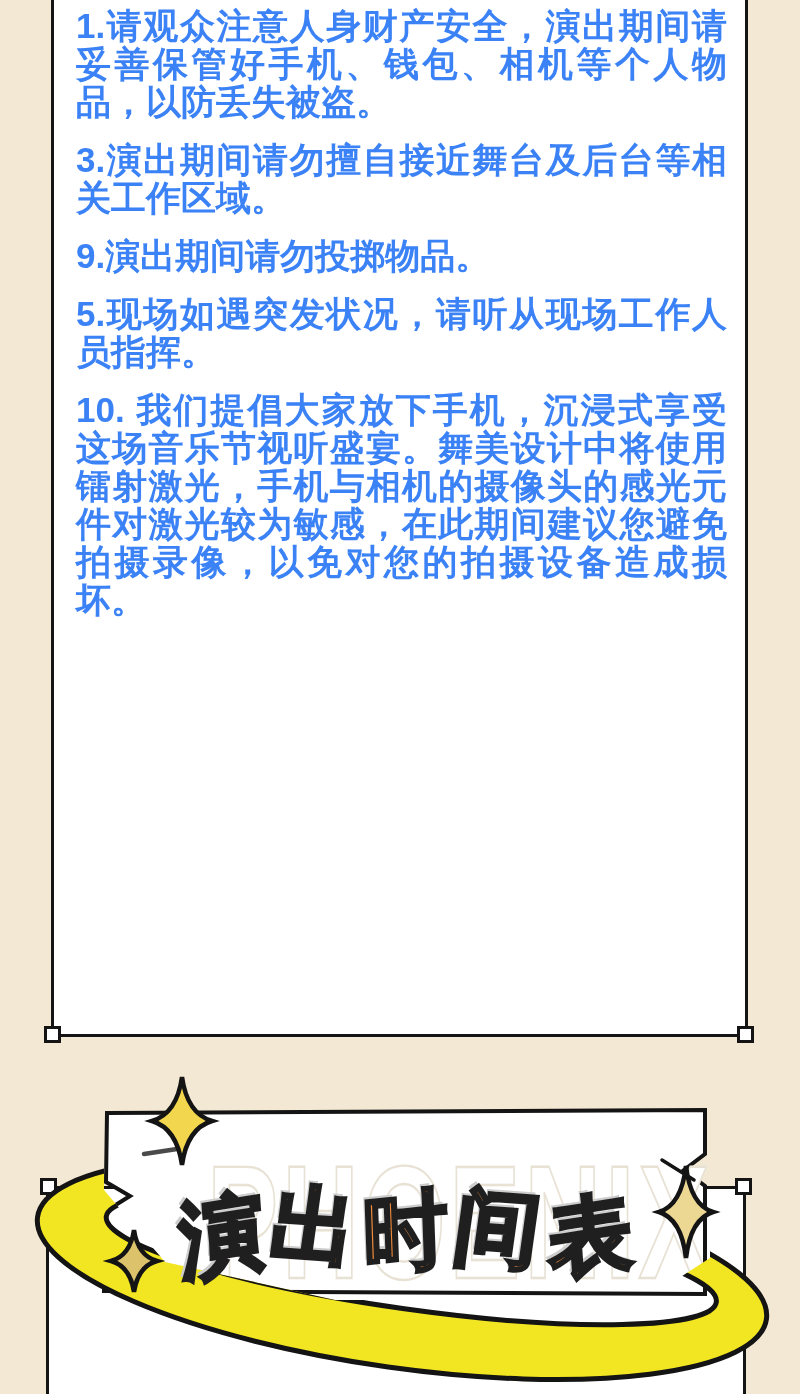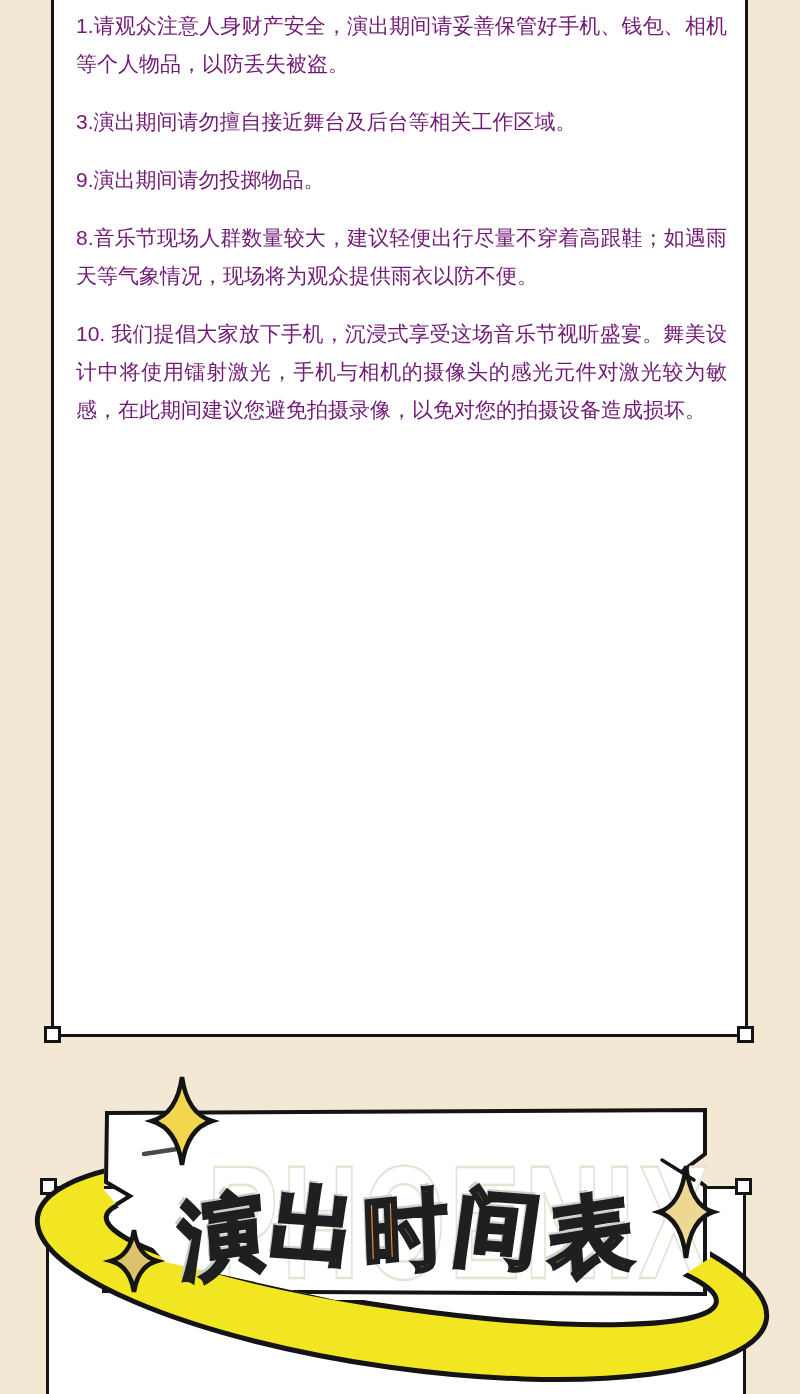--- a/index.html
+++ b/index.html
@@ -8,22 +8,22 @@
     background:#F3E8D3;
     font-family:"Liberation Sans","DejaVu Sans",sans-serif;
   }
   
   .notice-box{
     position:absolute;left:51px;top:-30px;width:697px;height:1067px;
     box-sizing:border-box;background:#FFFFFF;border:3px solid #141414;
     padding:34px 18px 0 22px;z-index:2;
   }
   .notice-box p{
-    margin:0 0 20px 0;font-size:21px;line-height:38px;font-weight:400;
-    color:#701a75;letter-spacing:0;word-break:break-all;text-align:justify;
+    margin:0 0 20px 0;font-size:35px;line-height:38px;font-weight:700;
+    color:#3b82f6;letter-spacing:0;word-break:break-all;text-align:justify;
   }
   
   .handle{
     position:absolute;width:17px;height:17px;box-sizing:border-box;
     background:#FFFFFF;border:3px solid #141414;
   }
   .h-nb-l{left:44px;top:1026px;z-index:3;}
   .h-nb-r{left:737px;top:1026px;z-index:3;}
   .h-sb-l{left:40px;top:1178px;z-index:3;}
   .h-sb-r{left:735px;top:1178px;z-index:3;}
@@ -60,21 +60,21 @@
   .schedule-title span:nth-child(4){transform:rotate(4deg) skewX(-4deg) translateY(-2px);}
   .schedule-title span:nth-child(5){transform:rotate(-9deg) skewX(-5deg) translateY(5px);}
 </style>
 </head>
 <body>
 
 <div class="notice-box">
   <p>1.请观众注意人身财产安全，演出期间请妥善保管好手机、钱包、相机等个人物品，以防丢失被盗。</p>
   <p>3.演出期间请勿擅自接近舞台及后台等相关工作区域。</p>
   <p>9.演出期间请勿投掷物品。</p>
-  <p>8.音乐节现场人群数量较大，建议轻便出行尽量不穿着高跟鞋；如遇雨天等气象情况，现场将为观众提供雨衣以防不便。</p>
+  <p>5.现场如遇突发状况，请听从现场工作人员指挥。</p>
   <p>10. 我们提倡大家放下手机，沉浸式享受这场音乐节视听盛宴。舞美设计中将使用镭射激光，手机与相机的摄像头的感光元件对激光较为敏感，在此期间建议您避免拍摄录像，以免对您的拍摄设备造成损坏。</p>
 </div>
 
 <div class="handle h-nb-l"></div>
 <div class="handle h-nb-r"></div>
 
 <div class="schedule-box"></div>
 <div class="handle h-sb-l"></div>
 <div class="handle h-sb-r"></div>
 

